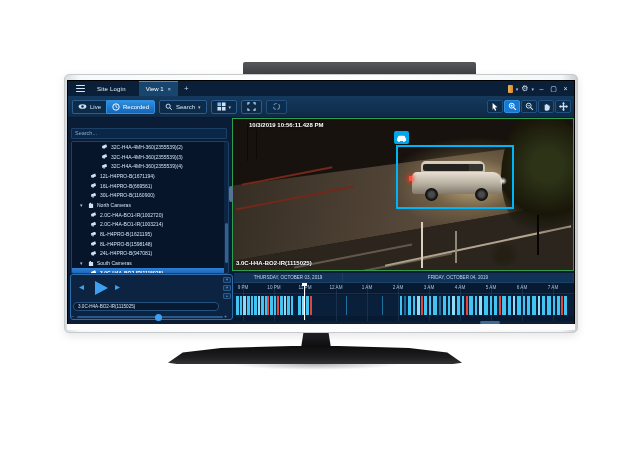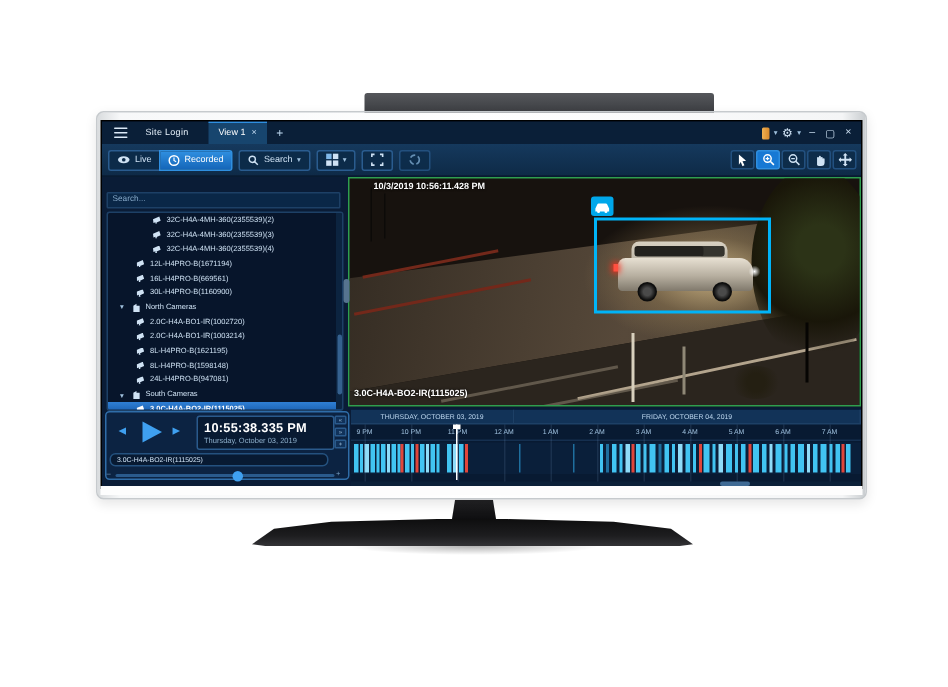--- a/index.html
+++ b/index.html
@@ -367,24 +367,20 @@
               <div class="ovl-cam">3.0C-H4A-BO2-IR(1115025)</div>
             </div>
           </div>
         </div>
 
         <div class="bottom">
           <div class="transport">
             <span class="tp-prev">◂</span>
             <div class="tp-play"></div>
             <span class="tp-next">▸</span>
-            <div class="timebox">
-              <div class="time-big">10:55:38.335 PM</div>
-              <div class="time-date">Thursday, October 03, 2019</div>
-            </div>
             <div class="minis">
               <div class="mini">«</div>
               <div class="mini">»</div>
               <div class="mini">+</div>
             </div>
             <div class="camlabel">3.0C-H4A-BO2-IR(1115025)</div>
             <span class="sl-min">–</span>
             <div class="slider">
                 <div class="knob"></div>
               </div>

